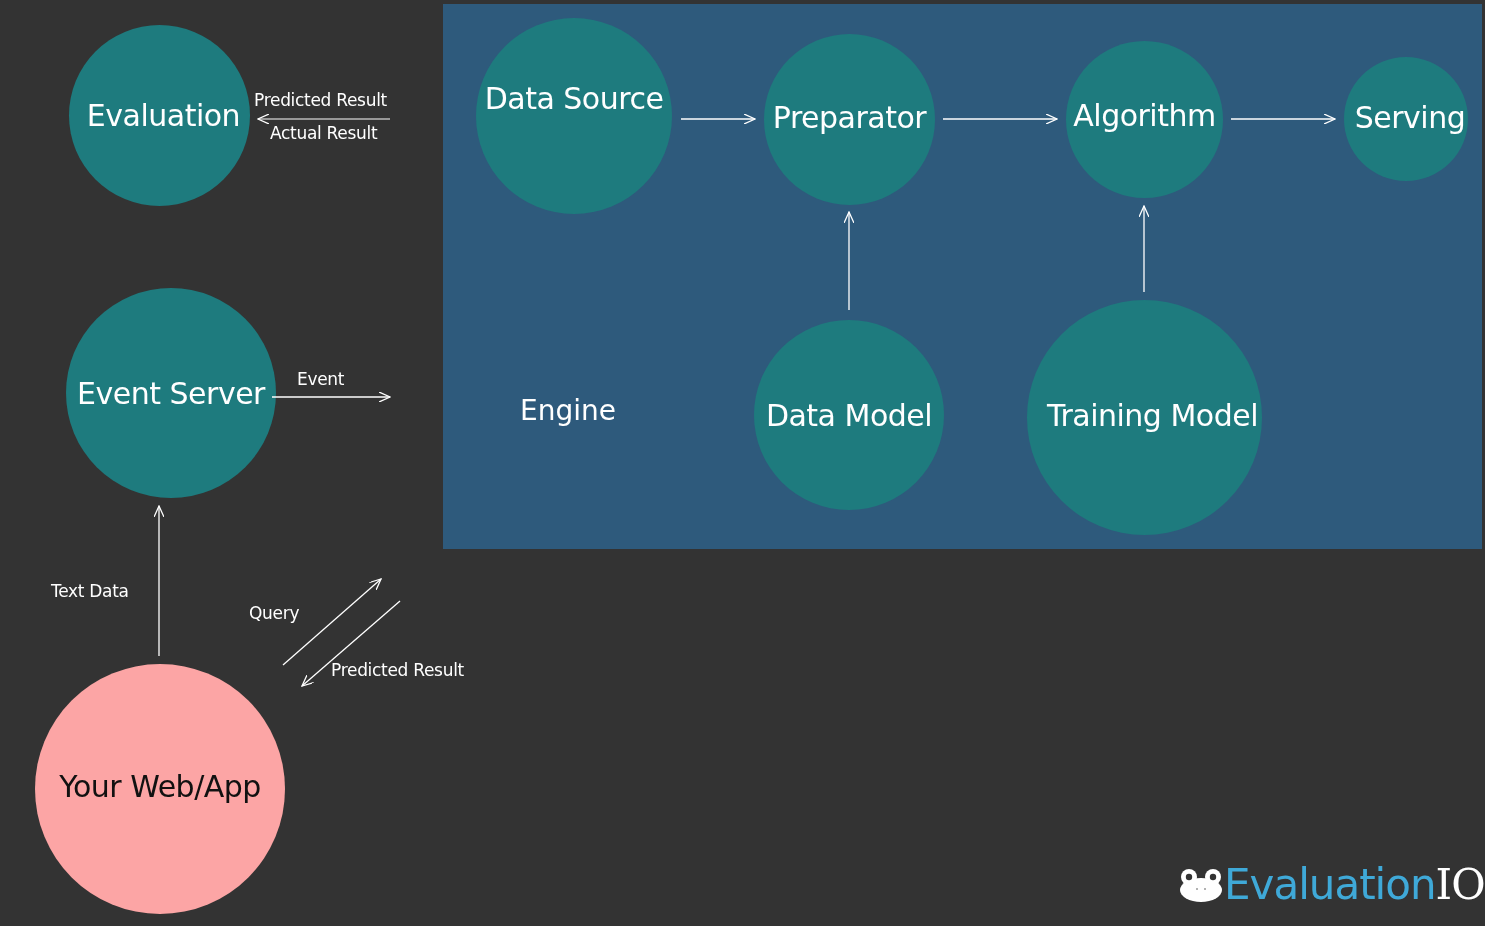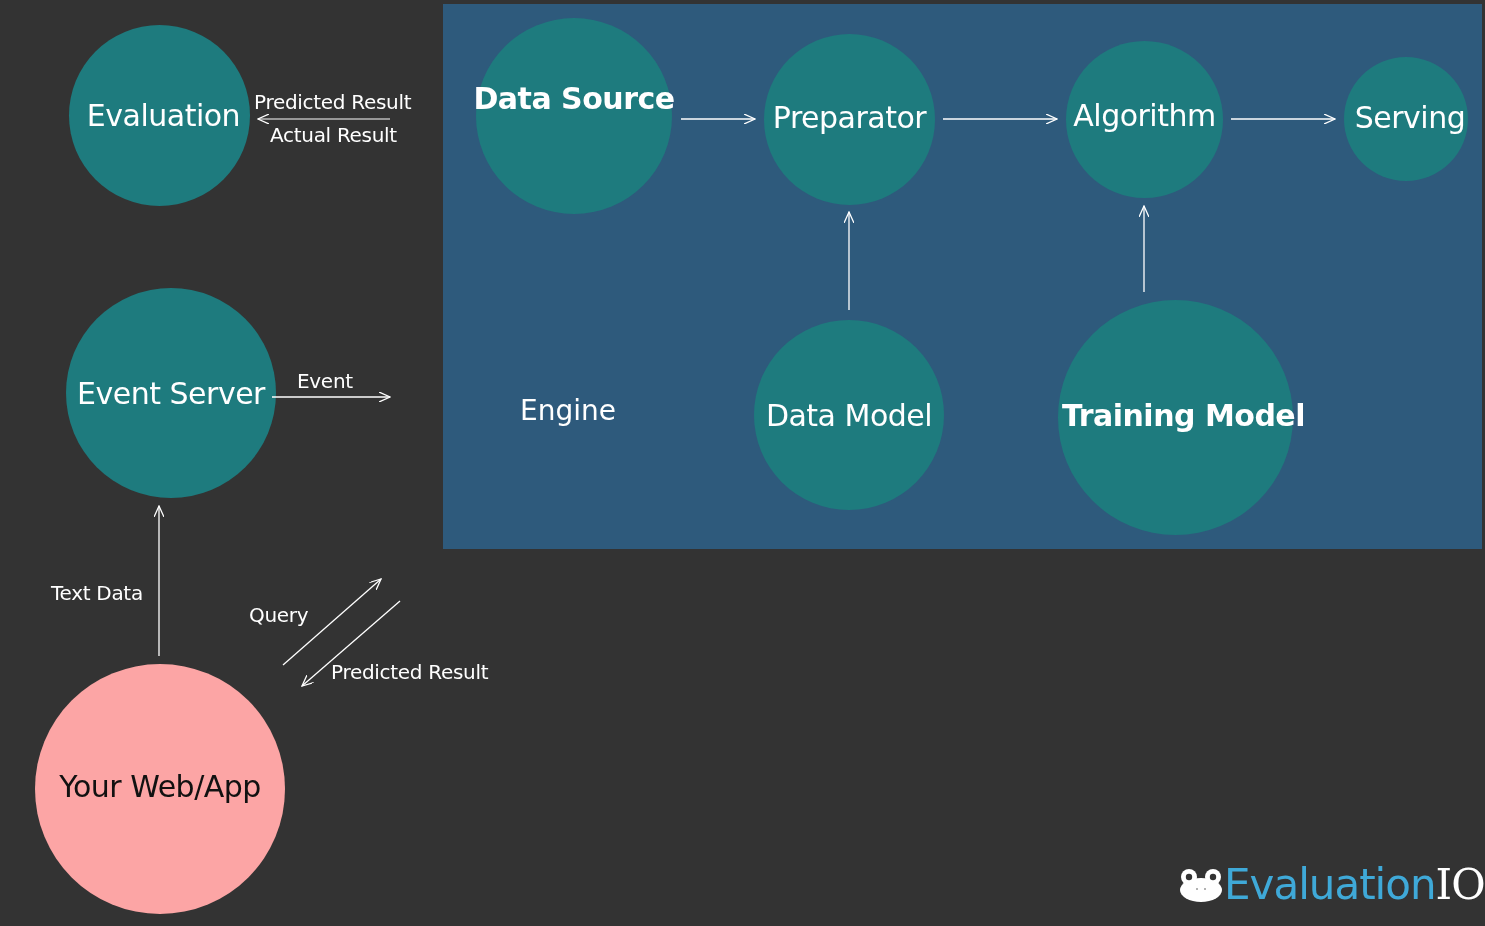--- a/index.html
+++ b/index.html
@@ -4,21 +4,21 @@
 <style>
   html, body { margin:0; padding:0; }
   body { width:1485px; height:926px; background:#333333; position:relative; overflow:hidden;
          font-family: "DejaVu Sans", sans-serif; }
   .engine-box { position:absolute; left:443px; top:4px; width:1039px; height:545px; background:#2e5a7c; }
   .node { position:absolute; border-radius:50%; background:#1e7b7e; color:#fff;
           display:flex; align-items:center; justify-content:center; white-space:nowrap;
           font-size:30px; letter-spacing:-0.5px; }
   .node span { position:relative; }
   .webapp { background:#fca5a5; color:#111; }
-  .label { position:absolute; color:#fff; font-size:20px; white-space:nowrap; letter-spacing:-0.3px; }
+  .label { position:absolute; color:#fff; font-size:17px; white-space:nowrap; letter-spacing:-0.3px; }
   .engine-label { position:absolute; color:#fff; font-size:28px; }
   svg.arrows { position:absolute; left:0; top:0; width:1485px; height:926px; pointer-events:none; }
   .logo { position:absolute; left:1178px; top:860px; display:flex; align-items:center; }
   .logo .word { font-size:42px; color:#3fa9d8; letter-spacing:-1px; }
   .logo .io { color:#ffffff; font-family:"DejaVu Serif", serif; }
 </style>
 </head>
 <body>
 
 <div class="engine-box"></div>
@@ -27,36 +27,36 @@
 <div class="node" style="left:69px; top:25px; width:181px; height:181px;">
     <span style="left:4px">Evaluation</span>
   </div>
 <div class="node" style="left:66px; top:288px; width:210px; height:210px;">
     <span>Event Server</span>
   </div>
 <div class="node webapp" style="left:35px; top:664px; width:250px; height:250px;">
     <span style="top:-3px">Your Web/App</span>
   </div>
 
-<div class="node" style="left:476px; top:18px; width:196px; height:196px;font-weight:bold;">
+<div class="node" style="left:476px; top:18px; width:196px; height:196px;">
     <span style="top:-18px">Data Source</span>
   </div>
 <div class="node" style="left:764px; top:34px; width:171px; height:171px;">
     <span style="top:-2px">Preparator</span>
   </div>
 <div class="node" style="left:1066px; top:41px; width:157px; height:157px;">
     <span style="top:-4px">Algorithm</span>
   </div>
 <div class="node" style="left:1344px; top:57px; width:124px; height:124px;">
     <span style="top:-2px; left:4px">Serving</span>
   </div>
 <div class="node" style="left:754px; top:320px; width:190px; height:190px;">
     <span style="top:0px">Data Model</span>
   </div>
-<div class="node" style="left:1058px; top:300px; width:235px; height:235px;font-weight:bold;">
+<div class="node" style="left:1027px; top:300px; width:235px; height:235px;">
     <span style="top:-2px; left:8px">Training Model</span>
   </div>
 
 <svg class="arrows">
   <defs>
     <marker id="ah" markerWidth="12" markerHeight="10" refX="11" refY="5" orient="auto" markerUnits="userSpaceOnUse">
       <path d="M0,0 L11,5 L0,10" fill="none" stroke="#fff" stroke-width="1.3"></path>
     </marker>
   </defs>
   <g stroke="#fff" stroke-width="1.3" fill="none">

